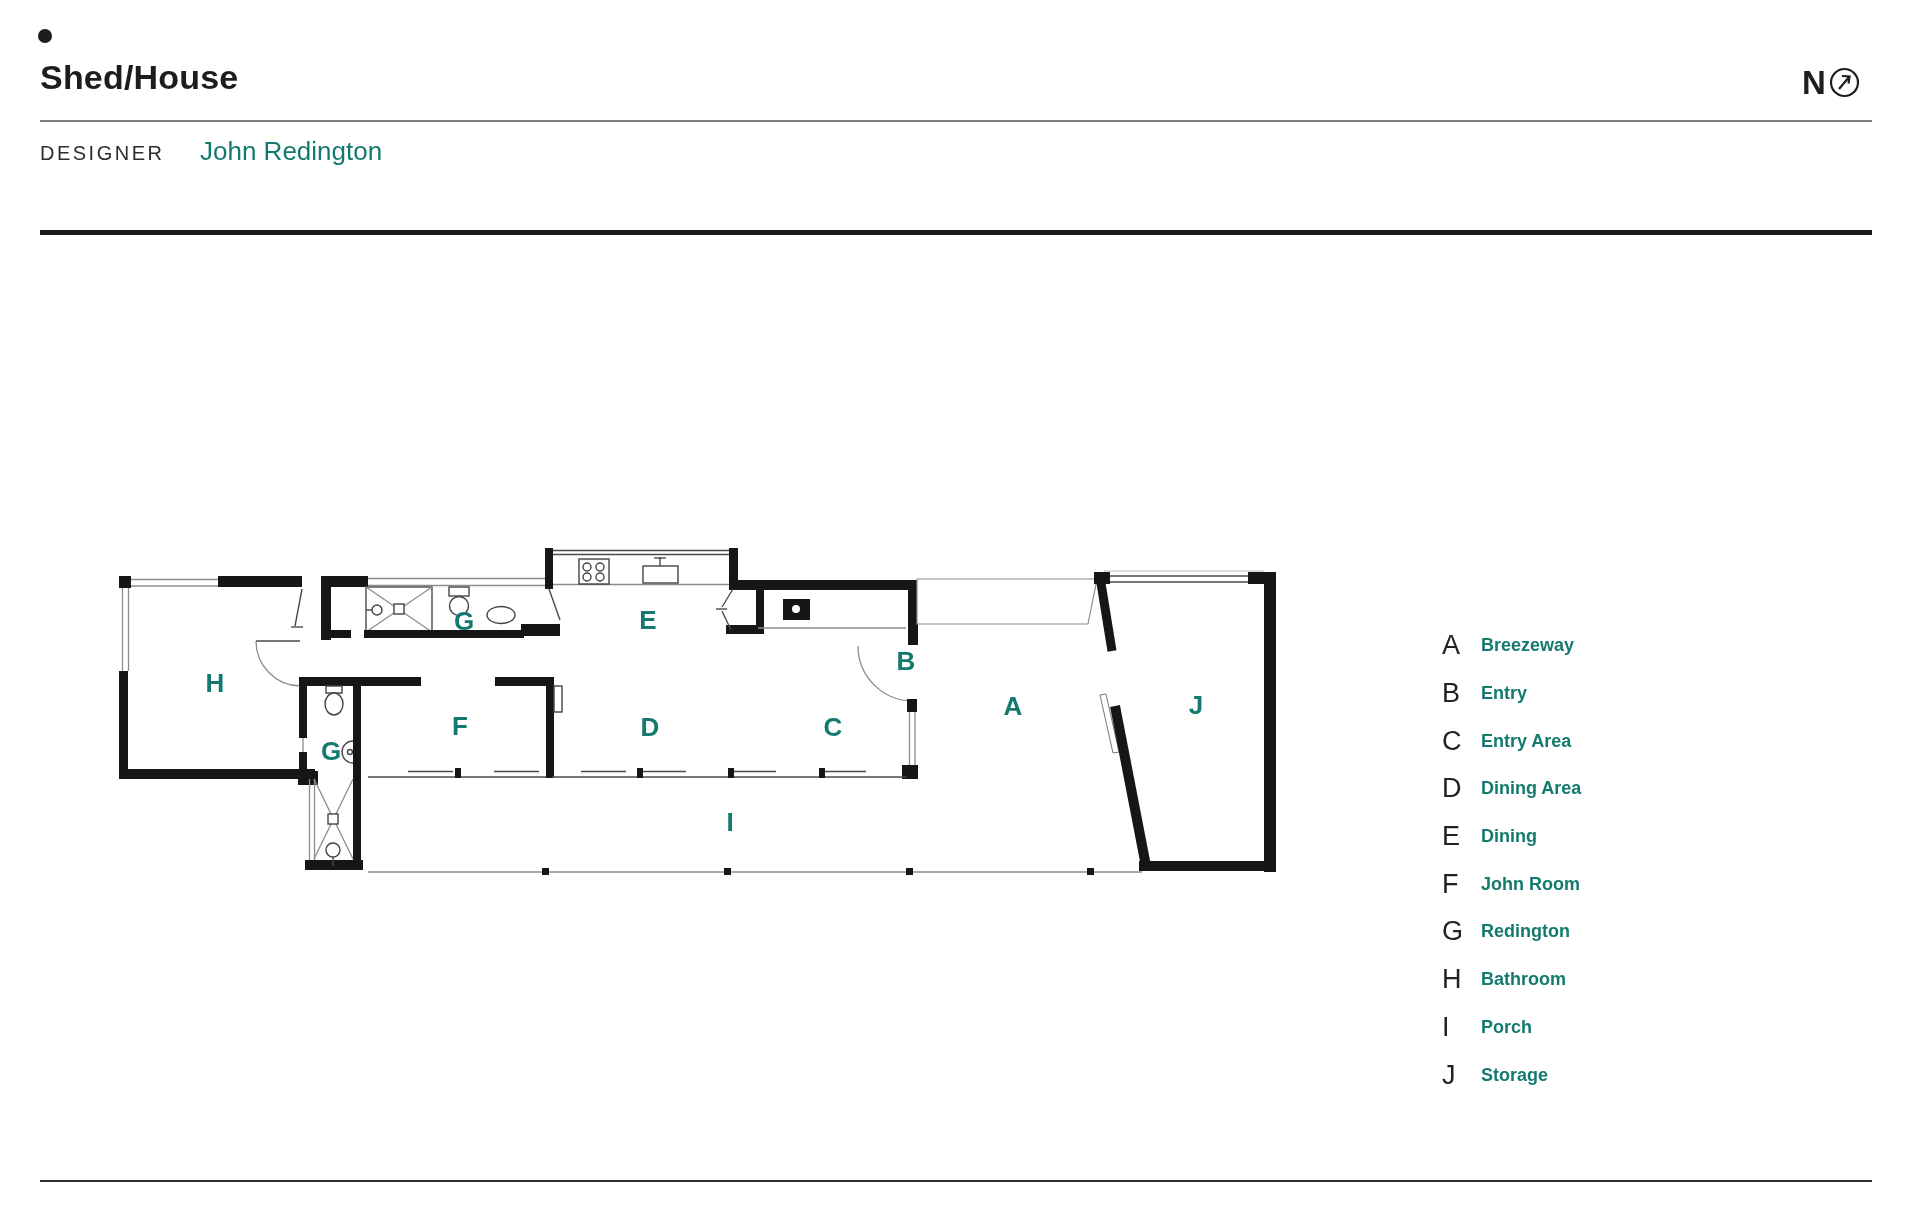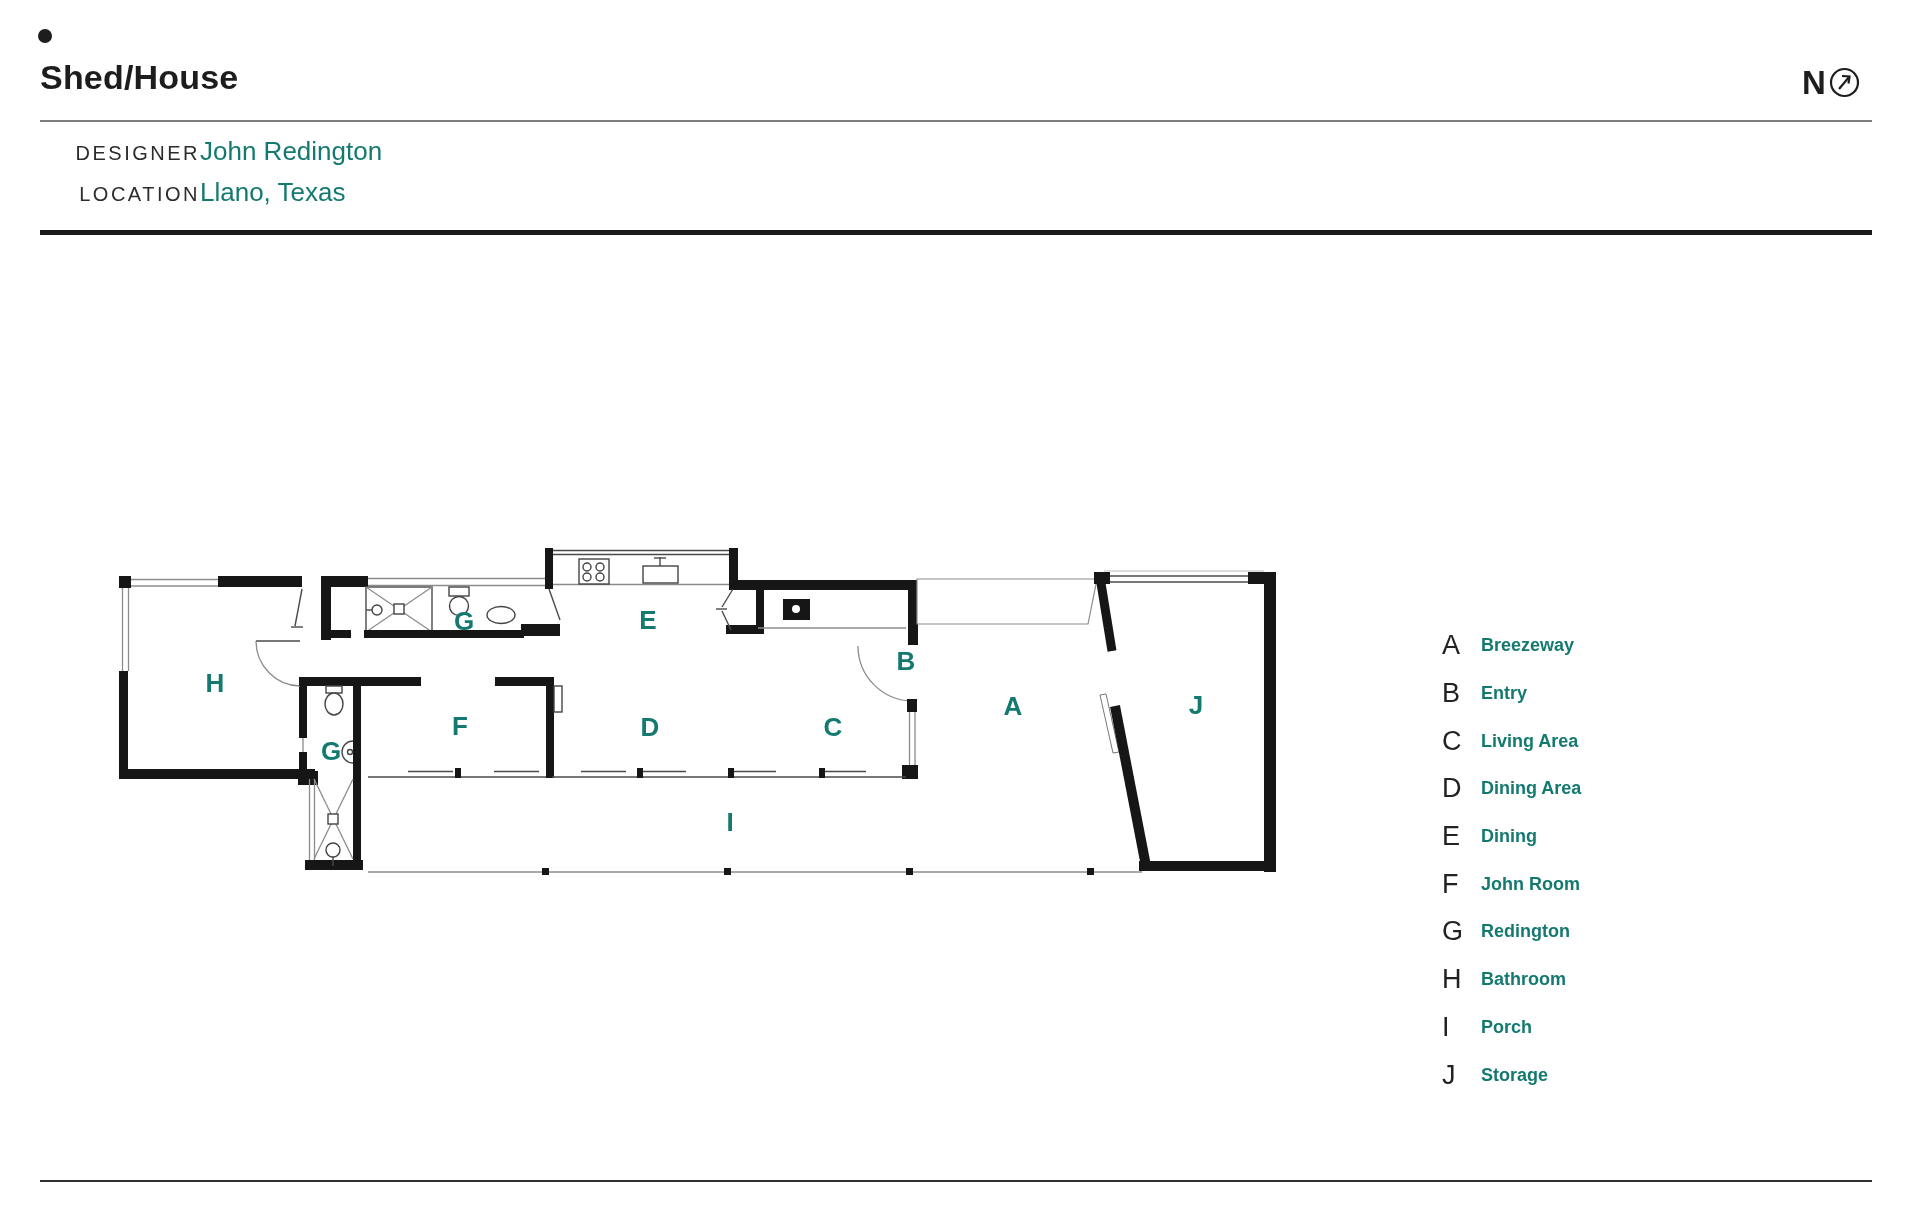--- a/index.html
+++ b/index.html
@@ -16,21 +16,21 @@
   .compass{ position:absolute; left:1802px; top:66px; display:flex; align-items:center; gap:3px; }
   .compass .n{ font-size:33px; font-weight:700; color:#1d1d1d; line-height:1; }
   .rule{ position:absolute; left:40px; width:1832px; }
   .rule-1{ top:120px; height:2px; background:#7f7f7f; }
   .rule-2{ top:230px; height:5px; background:#1a1a1a; }
   .rule-3{ top:1180px; height:2px; background:#2f2f2f; }
   .meta-row{ position:absolute; left:40px; display:flex; align-items:baseline; }
   .meta-row.r1{ top:136px; }
   .meta-row.r2{ top:177px; }
   .meta-label{ display:inline-block; width:160px; font-size:20px; letter-spacing:2.5px;
-               font-weight:400; color:#2c2c2c;text-align:right; }
+               font-weight:400; color:#2c2c2c; }
   .meta-value{ font-size:26px; font-weight:400; color:var(--accent); }
   .plan{ position:absolute; left:0; top:0; width:1920px; height:1231px; }
   .legend{ position:absolute; left:1442px; top:622px; }
   .legend-row{ display:flex; align-items:center; height:47.7px; }
   .legend-letter{ display:inline-block; width:39px; font-size:27px; font-weight:400; color:#222; }
   .legend-name{ font-size:18px; font-weight:700; color:var(--accent); }
   .room-label{ font-family:"Liberation Sans", sans-serif; font-size:26px; font-weight:700;
                fill:var(--accent); text-anchor:middle; }
   svg .wall{ fill:#161616; }
   svg .thin{ stroke:#4a4a4a; stroke-width:1.4; fill:none; }
@@ -53,24 +53,20 @@
       <polyline points="13,9 20.5,9.5 19.5,16.5" fill="none" stroke="#1d1d1d" stroke-width="2.2"></polyline>
     </svg>
   </div>
 
   <div class="rule rule-1"></div>
 
   <div class="meta-row r1">
     <span class="meta-label">DESIGNER</span>
     <span class="meta-value">John Redington</span>
   </div>
-  <div class="meta-row r2">
-    <span class="meta-label">LOCATION</span>
-    <span class="meta-value">Llano, Texas</span>
-  </div>
 
   <div class="rule rule-2"></div>
 
   <svg class="plan" viewBox="0 0 1920 1231">
 
     <g>
       <rect class="wall" x="119" y="576" width="12" height="12"></rect>
       <line class="lite" x1="131" y1="579.5" x2="218" y2="579.5"></line>
       <line class="lite" x1="131" y1="586" x2="218" y2="586"></line>
       <rect class="wall" x="218" y="576" width="84" height="11"></rect>
@@ -246,21 +242,21 @@
       <div class="legend-row">
         <span class="legend-letter">A</span>
         <span class="legend-name">Breezeway</span>
       </div>
       <div class="legend-row">
         <span class="legend-letter">B</span>
         <span class="legend-name">Entry</span>
       </div>
       <div class="legend-row">
         <span class="legend-letter">C</span>
-        <span class="legend-name">Living Area</span>
+        <span class="legend-name">Entry Area</span>
       </div>
       <div class="legend-row">
         <span class="legend-letter">D</span>
         <span class="legend-name">Dining Area</span>
       </div>
       <div class="legend-row">
         <span class="legend-letter">E</span>
         <span class="legend-name">Dining</span>
       </div>
       <div class="legend-row">

